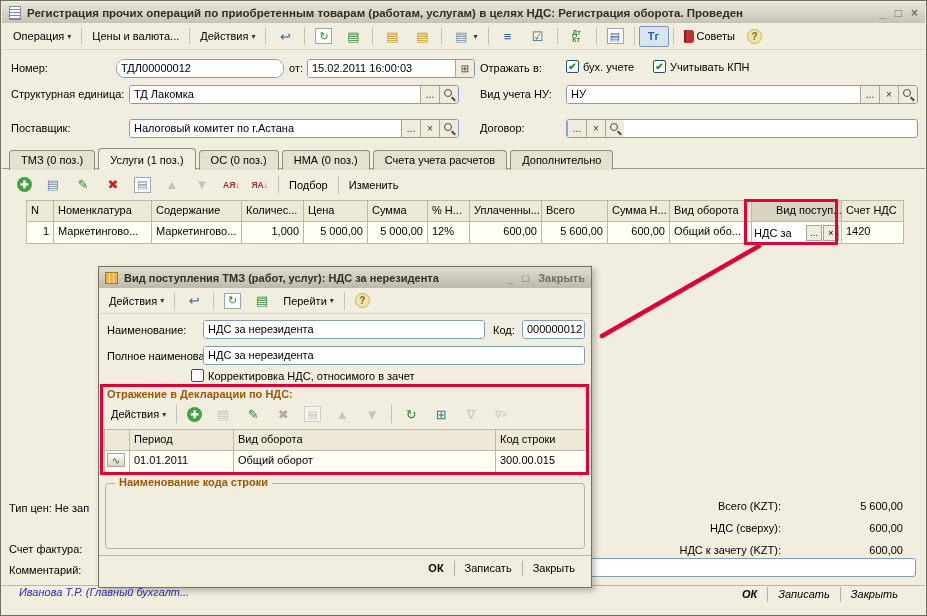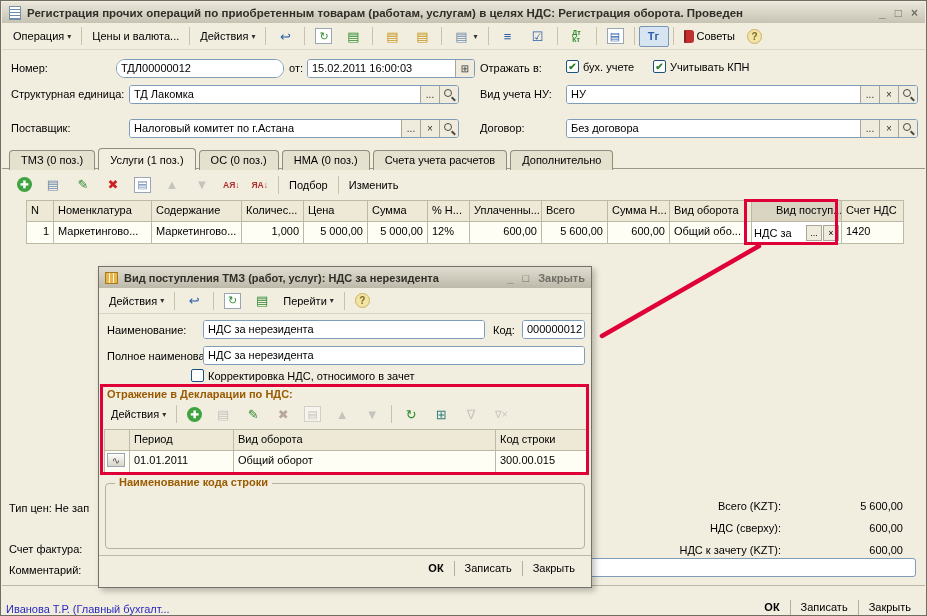--- a/index.html
+++ b/index.html
@@ -61,21 +61,21 @@
   .num { text-align:right; }
   .c0{width:28px}.c1{width:98px}.c2{width:90px}.c3{width:62px}.c4{width:64px}.c5{width:60px}.c6{width:42px}.c7{width:72px}.c8{width:66px}.c9{width:62px}.c10{width:82px}.c11{width:90px}.c12{width:62px}
   .cellbtns { display:flex; align-items:center; gap:1px; padding:1px 2px; }
   .cellbtns .cv { flex:1; overflow:hidden; white-space:nowrap; }
   .mini-btn { width:16px; height:16px; border:1px solid #A9A695; background:#EFECDE; display:inline-flex; align-items:center; justify-content:center; font-size:9px; }
 
   
   .tot-lbl { position:absolute; width:180px; text-align:right; }
   .tot-val { position:absolute; width:120px; text-align:right; }
   .comment-field { position:absolute; left:100px; top:557px; width:815px; height:19px; border:1px solid #7F9DB9; border-radius:3px; background:#fff; }
-  .botbar { position:absolute; left:1px; top:584px; width:923px; height:30px; border-top:1px solid #BBB7A6; display:flex; align-items:flex-end; padding:0 4px; }
+  .botbar { position:absolute; left:1px; top:584px; width:923px; height:30px; border-top:1px solid #BBB7A6; display:flex; align-items:flex-start; padding:0 17px;font-style:italic; }
   .status { color:#2A2AC0; flex:1; white-space:nowrap; overflow:hidden; }
   .flatbtns { display:flex; align-items:center; }
   .flatbtn { padding:2px 10px; white-space:nowrap; }
   .flatbtn.bold { font-weight:bold; }
   .vsep { width:1px; height:15px; background:#B4B09E; }
 
   
   #dlg { position:absolute; left:98px; top:266px; width:494px; height:322px; background:#F1EDDF; border:1px solid #72726A; box-shadow:3px 3px 6px rgba(0,0,0,.25); z-index:50; }
   .dlg-titlebar { position:absolute; left:0; top:0; width:100%; height:21px; background:linear-gradient(#E0DCCF,#BDB9AA); display:flex; align-items:center; gap:6px; padding:0 6px; }
   .dlg-titlebar .ttl { flex:1; font-weight:bold; font-size:11px; color:#2F2F28; white-space:nowrap; overflow:hidden; }
@@ -234,21 +234,20 @@
         </span>
       <span class="fbtn">
           <span>×</span>
         </span>
       <span class="fbtn">
           <span class="mag"></span>
         </span>
     </div>
     <span class="lbl" style="left:479px;top:121px;">Договор:</span>
     <div class="field" style="left:565px;top:118px;width:352px;">
-      <span class="txt">Без договора</span>
       <span class="fbtn">
           <span>...</span>
         </span>
       <span class="fbtn">
           <span>×</span>
         </span>
       <span class="fbtn">
           <span class="mag"></span>
         </span>
     </div>

